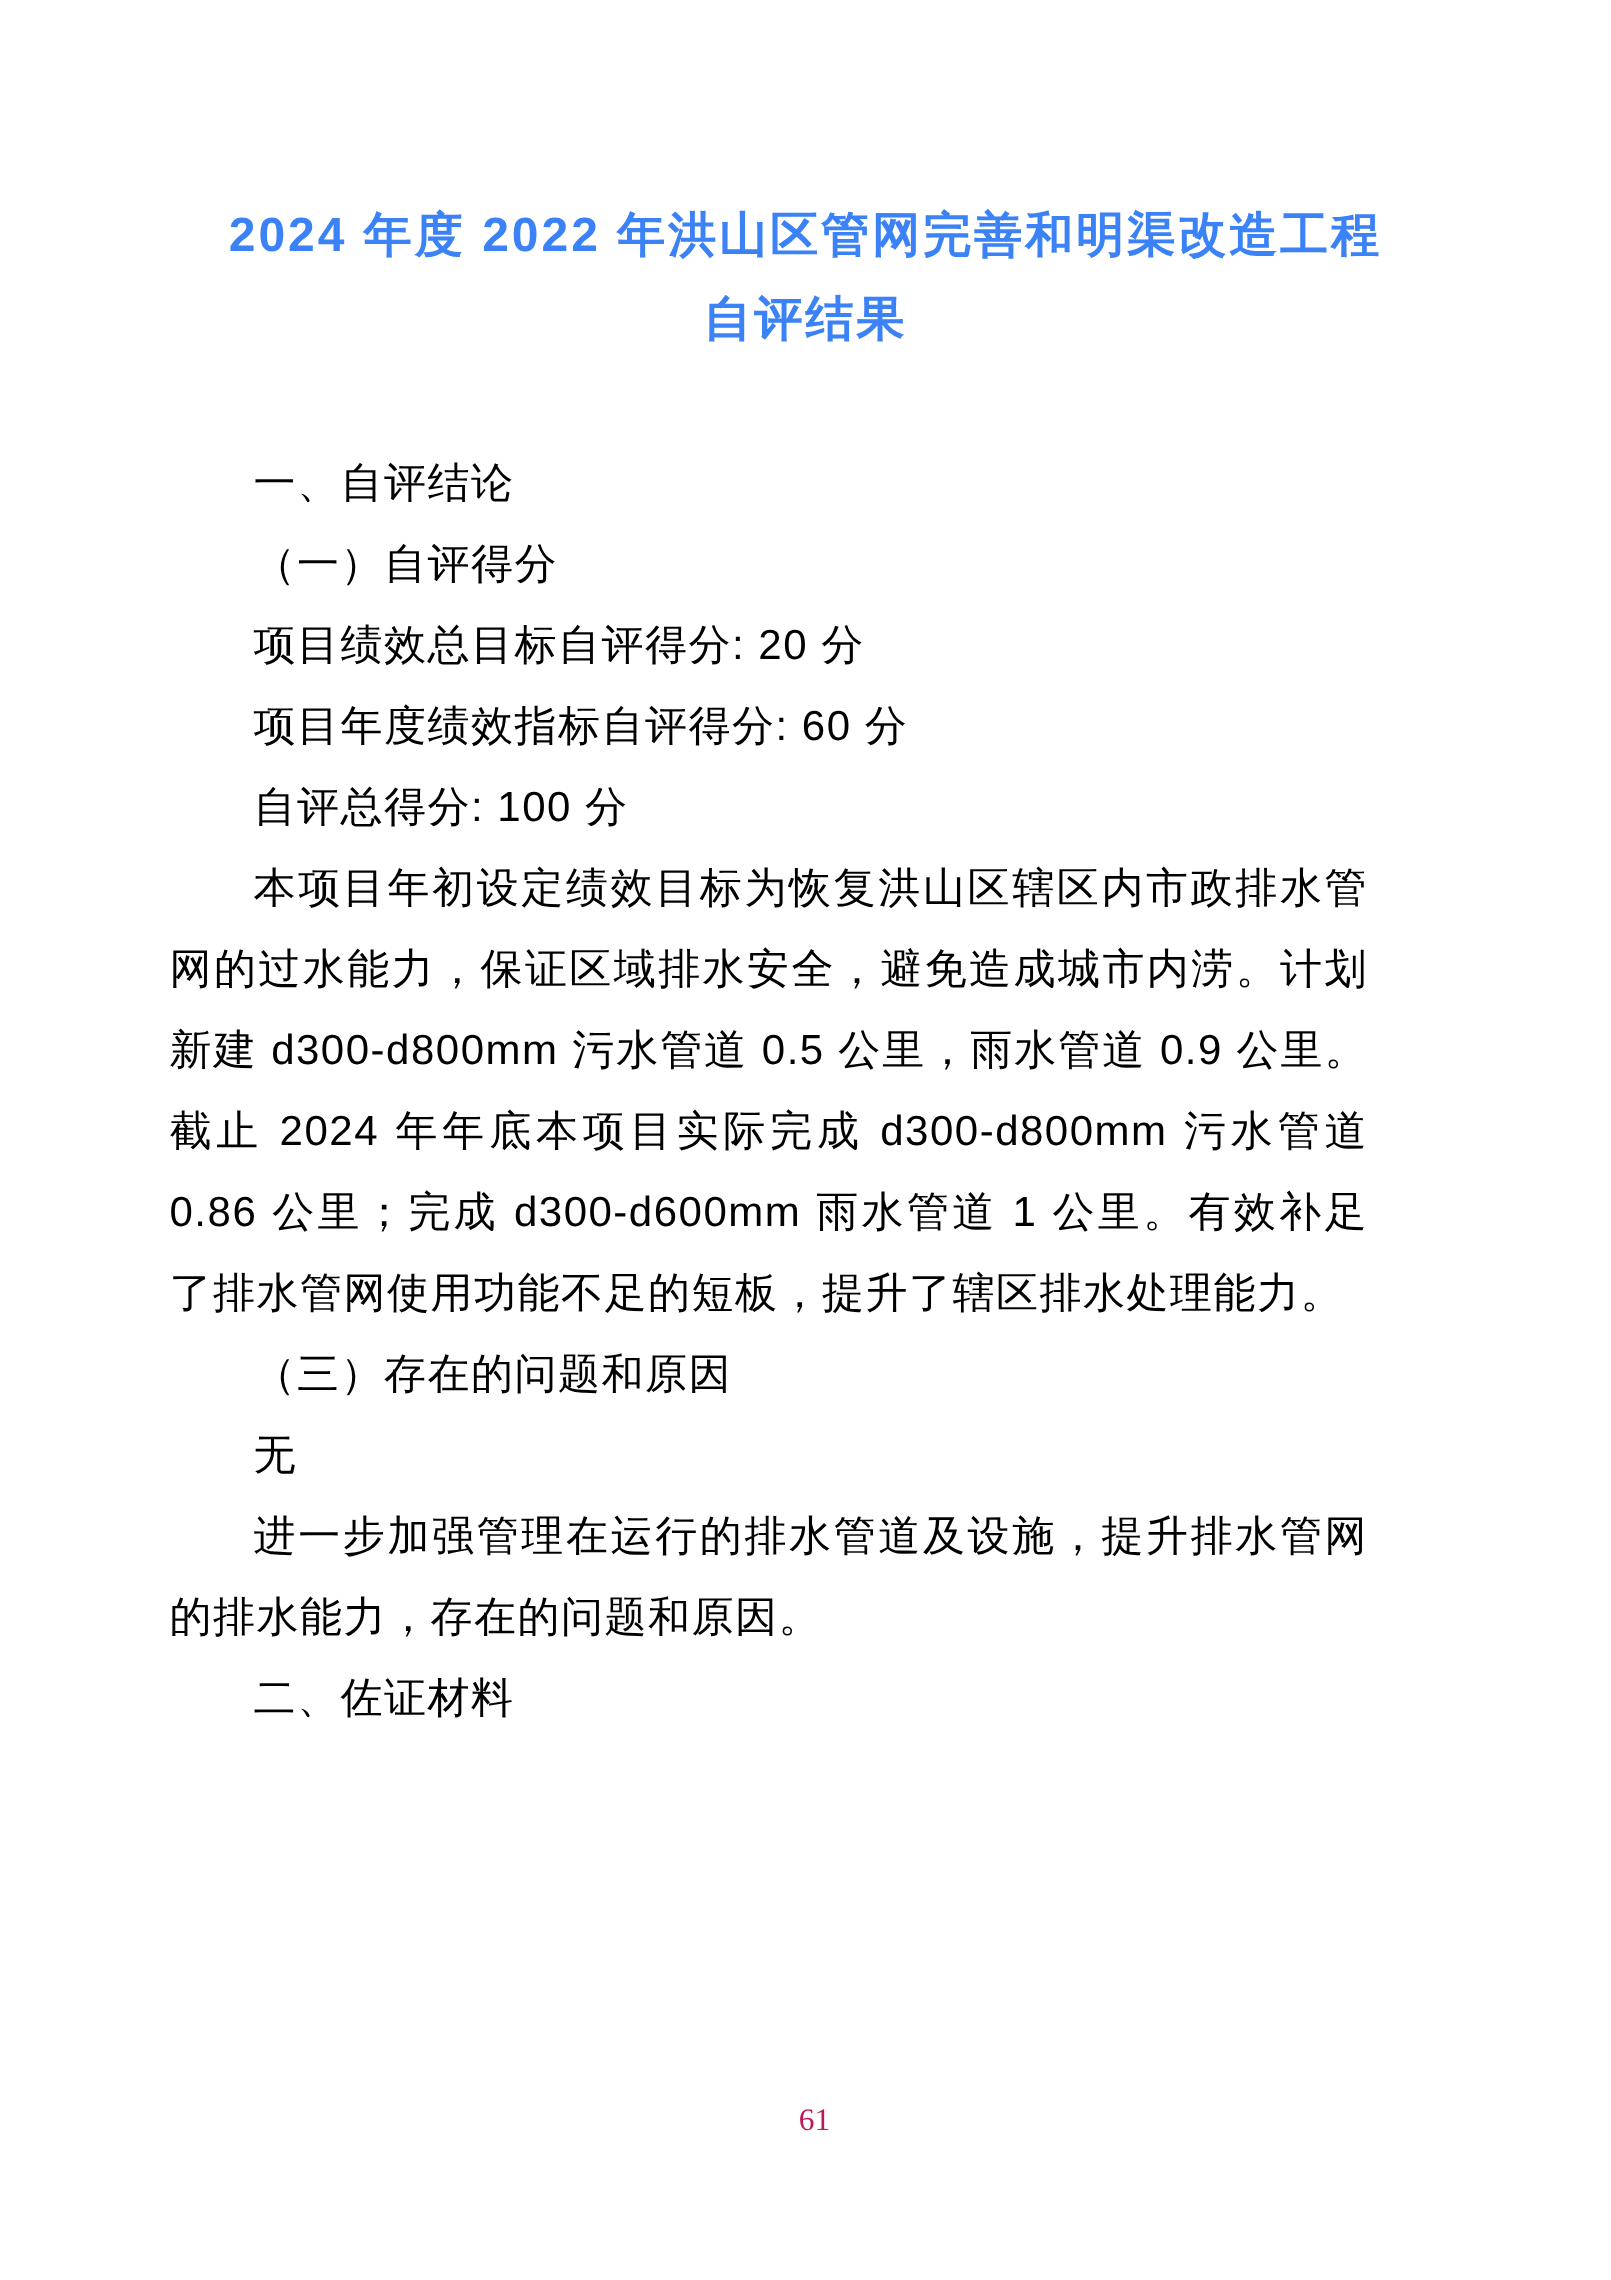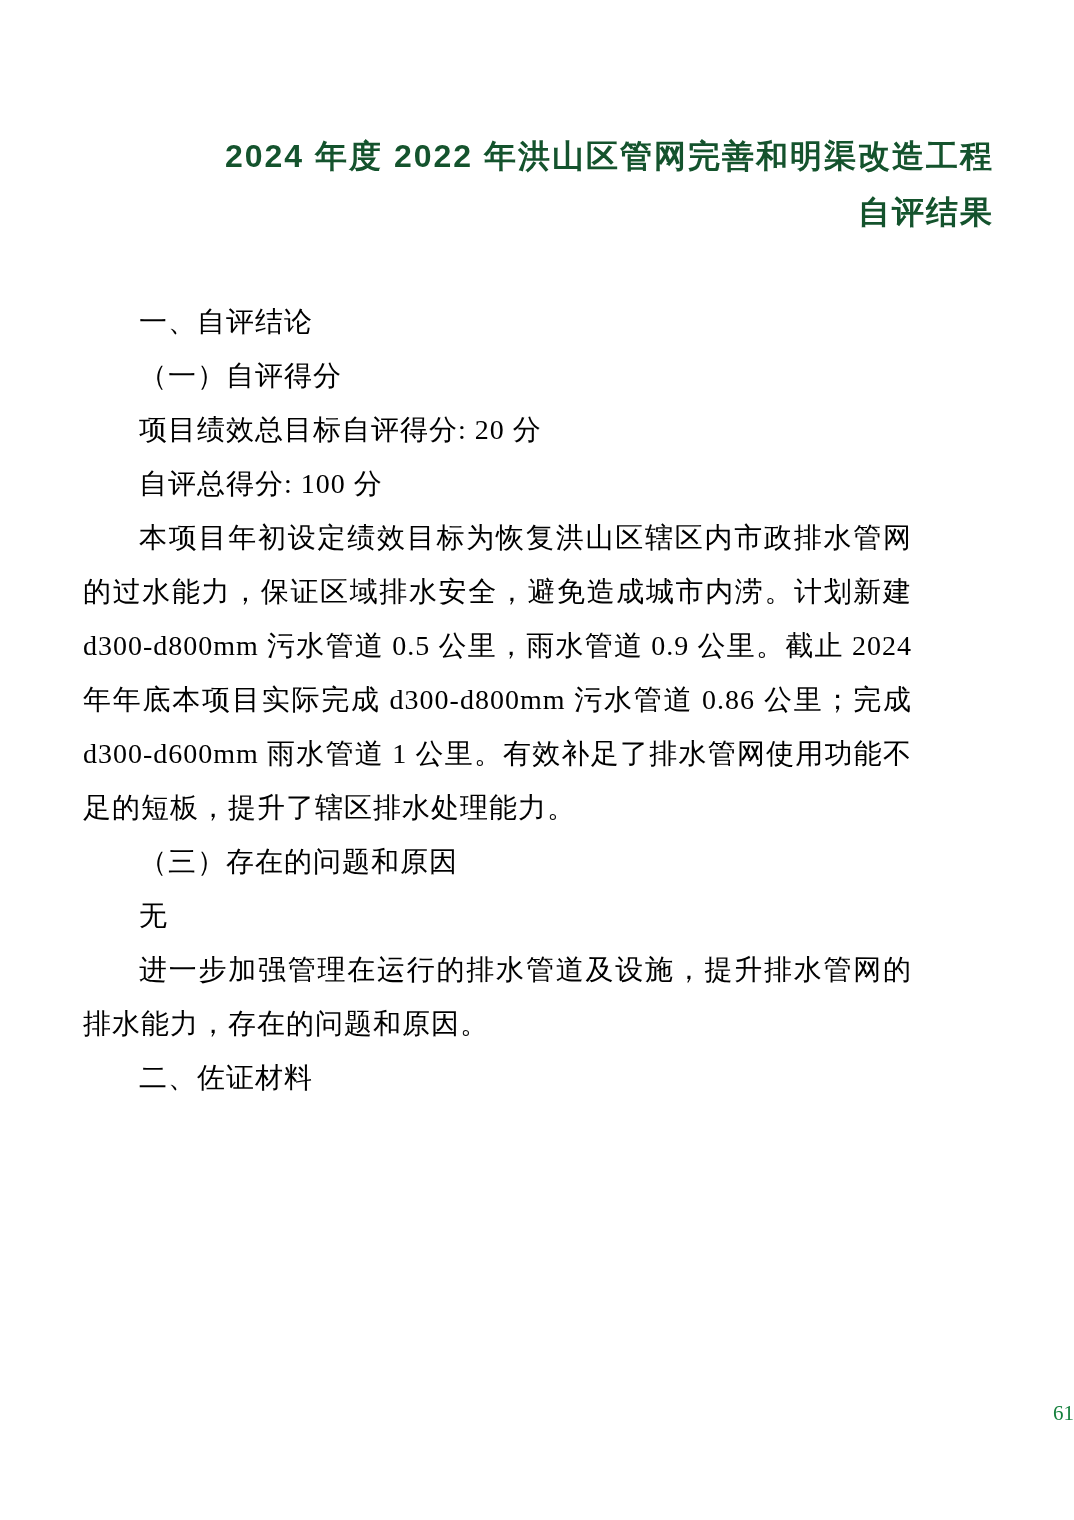--- a/index.html
+++ b/index.html
@@ -12,31 +12,31 @@
     position: relative;
     width: 1074px;
     height: 1520px;
     margin: 0 auto;
     background: #ffffff;
     color: #000000;
     overflow: hidden;
   }
   .doc-title {
     margin: 128px 80px 0 80px;
-    text-align: right;
+    text-align: center;
     font-family: "Liberation Sans", "DejaVu Sans", sans-serif;
     font-weight: bold;
     font-size: 32px;
     line-height: 56px;
     letter-spacing: 2px;
-    color: #14532d;
+    color: #3b82f6;
   }
   .doc-body {
-    margin: 55px 162px 0 83px; 
-    font-family: Liberation Serif, serif;
+    margin: 55px 162px 0 113px; 
+    font-family: Liberation Sans, sans-serif;
     font-size: 28px;
     line-height: 54px;
     letter-spacing: 1px;
     color: #000000;
   }
   .doc-body p {
     margin: 0;
     padding: 0;
     text-indent: 2em;
   }
@@ -46,41 +46,42 @@
   }
   .doc-para {
     text-align: justify;
     text-align-last: left;
   }
   .page-number {
     position: absolute;
     top: 1398px;
     left: 12px;
     right: 0;
-    text-align: right;
+    text-align: center;
     font-family: "Liberation Serif", "DejaVu Serif", serif;
     font-size: 21px;
     line-height: 30px;
-    color: #15803d;
+    color: #be185d;
   }
 </style>
 </head>
 <body>
 
 <div class="page">
 
   <div class="doc-title">
     <div>2024 年度 2022 年洪山区管网完善和明渠改造工程</div>
     <div>自评结果</div>
   </div>
 
   <div class="doc-body">
     <p class="doc-line">一、自评结论</p>
     <p class="doc-line">（一）自评得分</p>
     <p class="doc-line">项目绩效总目标自评得分: 20 分</p>
+    <p class="doc-line">项目年度绩效指标自评得分: 60 分</p>
     <p class="doc-line">自评总得分: 100 分</p>
     <p class="doc-para">本项目年初设定绩效目标为恢复洪山区辖区内市政排水管网的过水能力，保证区域排水安全，避免造成城市内涝。计划新建 d300-d800mm 污水管道 0.5 公里，雨水管道 0.9 公里。截止 2024 年年底本项目实际完成 d300-d800mm 污水管道 0.86 公里；完成 d300-d600mm 雨水管道 1 公里。有效补足了排水管网使用功能不足的短板，提升了辖区排水处理能力。</p>
     <p class="doc-line">（三）存在的问题和原因</p>
     <p class="doc-line">无</p>
     <p class="doc-para">进一步加强管理在运行的排水管道及设施，提升排水管网的排水能力，存在的问题和原因。</p>
     <p class="doc-line">二、佐证材料</p>
   </div>
 
   <div class="page-number">61</div>
 

